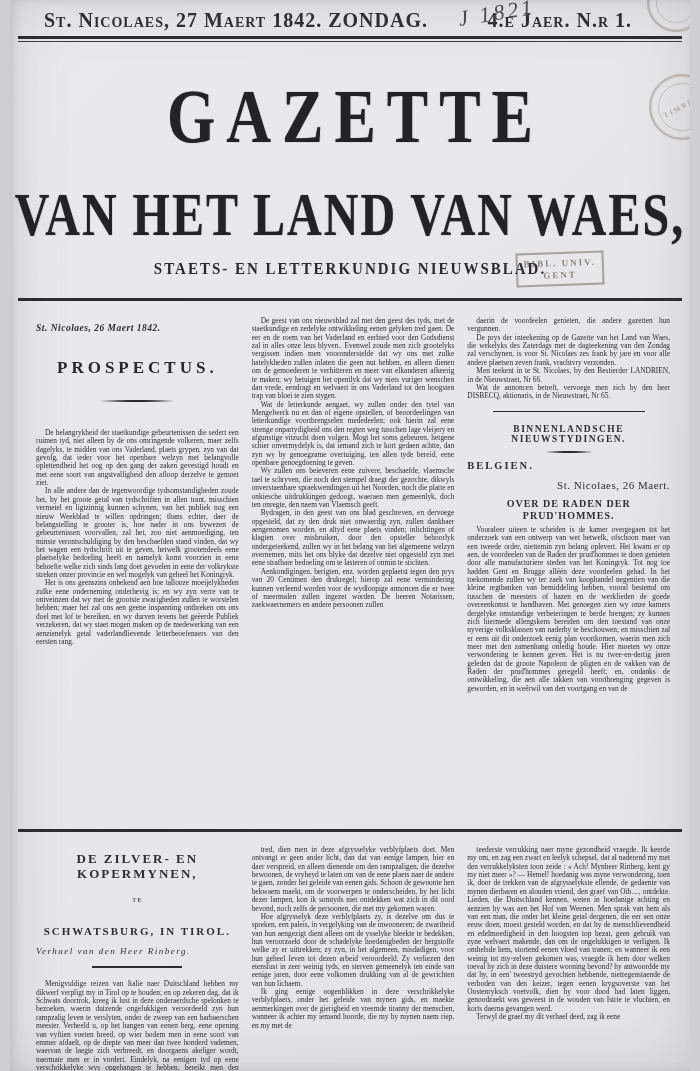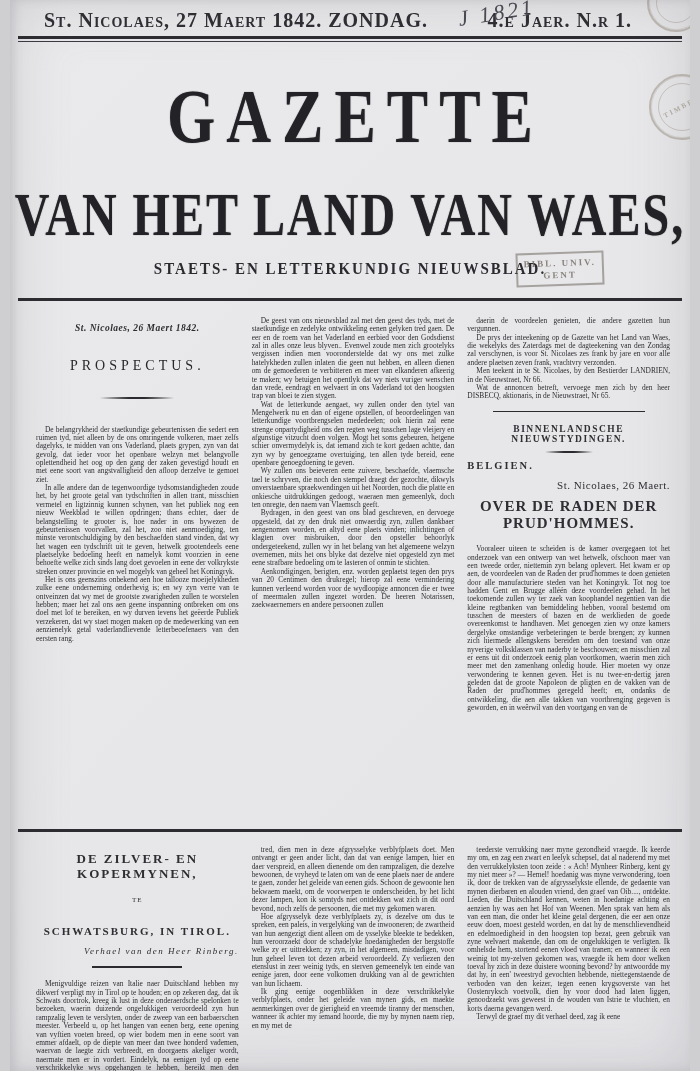--- a/index.html
+++ b/index.html
@@ -85,41 +85,41 @@
   }
   .columns.top{height:514px;overflow:hidden;margin-top:8px;}
   .columns.bottom{height:266px;overflow:hidden;margin-top:4px;}
   .col{
     flex:1 1 0;min-width:0;
     font-size:7.4px;line-height:1.13;text-align:justify;
     color:#2e2e33;
   }
   .col p{margin:0;text-indent:9px;}
   
-  .dateline{margin-top:14px;text-align:center;font-style:italic;font-size:9.5px;font-weight:bold;letter-spacing:0.5px;}
+  .dateline{margin-top:14px;text-align:left;font-style:italic;font-size:9.5px;font-weight:bold;letter-spacing:0.5px;}
   .prospectus-heading{
     margin-top:24px;text-align:center;
-    font-size:14px;font-weight:normal;letter-spacing:4px;color:#28282c;
+    font-size:17px;font-weight:bold;letter-spacing:4px;color:#28282c;
   }
   .fancy-divider{
     width:112px;height:4px;margin:22px auto 26px auto;
     background:radial-gradient(ellipse 50% 46% at 50% 50%, #2b2b2f 30%, rgba(43,43,47,0) 72%);
   }
   .fancy-divider.sm{width:72px;margin:5px auto 6px auto;}
   
   .mid-rule{width:152px;height:1px;background:#2b2b2f;margin:10px auto 12px auto;}
   .news-heading{text-align:center;font-size:9.5px;font-weight:bold;letter-spacing:1.5px;}
   .country-heading{font-size:10.5px;font-weight:bold;letter-spacing:2px;margin-top:6px;}
   .news-dateline{text-align:right;font-size:11px;margin-top:7px;letter-spacing:0.5px;}
-  .article-heading{text-align:center;font-size:15px;font-weight:bold;letter-spacing:1px;margin:7px 0 13px 0;}
+  .article-heading{text-align:center;font-size:10px;font-weight:bold;letter-spacing:1px;margin:7px 0 5px 0;}
   
   .feature-h1{text-align:center;font-size:13px;font-weight:bold;letter-spacing:2px;margin-top:14px;}
   .feature-h2{text-align:center;font-size:7px;font-weight:normal;letter-spacing:1px;margin-top:16px;}
   .feature-h3{text-align:center;font-size:11px;font-weight:bold;letter-spacing:2px;margin-top:20px;}
-  .feature-byline{text-align:right;font-style:italic;font-size:9px;letter-spacing:1.5px;margin-top:8px;}
+  .feature-byline{text-align:left;font-style:italic;font-size:9px;letter-spacing:1.5px;margin-top:8px;}
   .heavy-rule-sm{width:90px;height:2.5px;background:#2b2b2f;margin:10px auto 12px auto;}
   .pt{padding-top:8px;}
 </style>
 </head>
 <body>
 
 <div class="page">
 
   <div class="topbar">
     <span>St. Nicolaes, 27 Maert 1842. ZONDAG.</span>

